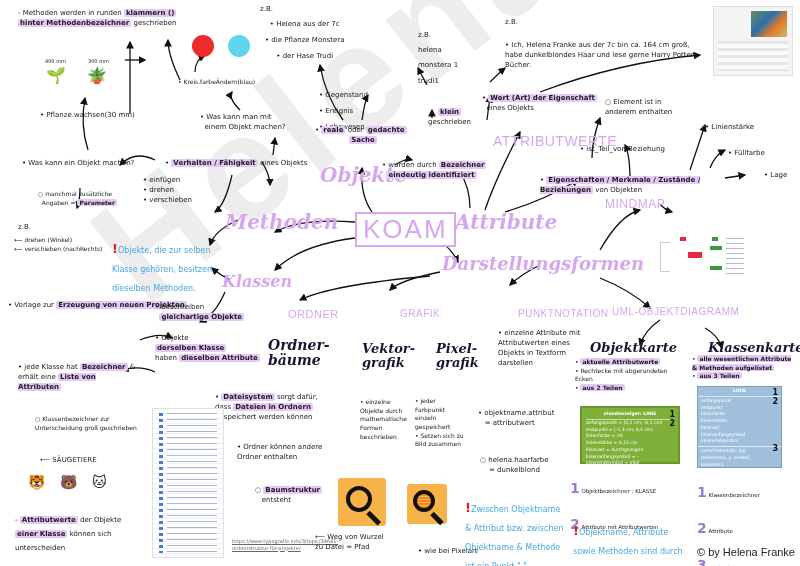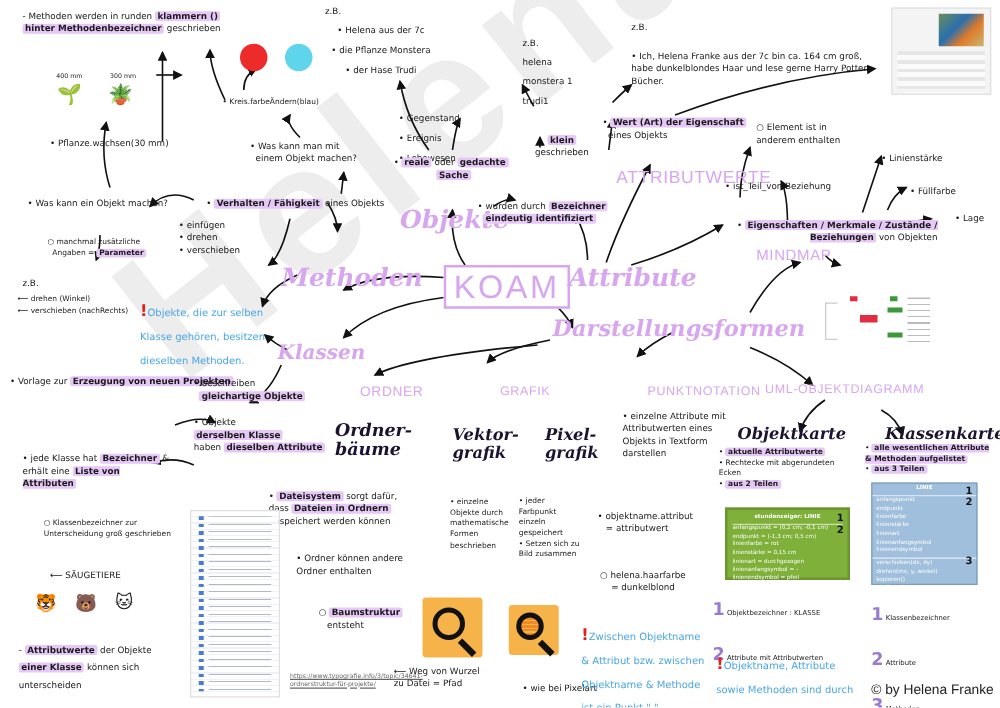--- a/index.html
+++ b/index.html
@@ -152,21 +152,21 @@
 
 <div class="abs t" style="left:505px;top:17px;">z.B.</div>
 <div class="abs tw" style="left:505px;top:28px;width:195px;margin-top:12px;">• <span>Ich, Helena Franke aus der 7c bin ca. 164 cm groß, habe dunkelblondes Haar und lese gerne Harry Potter Bücher.</span></div>
 <div class="abs thumb" style="left:713px;top:6px;width:80px;height:70px;">
   <div style="position:absolute;right:5px;top:4px;width:36px;height:26px;background:linear-gradient(135deg,#6a8e5a,#2a6fb0 40%,#e07a2a 65%,#c8b870);"></div>
   <div style="position:absolute;left:4px;top:34px;right:4px;height:30px;background:repeating-linear-gradient(#e6e6e6 0 3px,#fafafa 3px 7px);"></div>
 </div>
 <div class="abs t" style="left:482px;top:93px;">• <span class="hl">Wert (Art) der Eigenschaft</span><br>&nbsp;&nbsp;<span>eines Objekts</span></div>
 <div class="abs tw" style="left:605px;top:97px;width:90px;">○ <span>Element ist in anderem enthalten</span></div>
 <div class="abs t" style="left:580px;top:144px;">• <span>ist_Teil_von Beziehung</span></div>
-<div class="abs tw" style="left:570px;top:175px;width:180px;text-align:right;">• <span class="hl">Eigenschaften / Merkmale / Zustände / Beziehungen</span> <span>von Objekten</span></div>
+<div class="abs tw" style="left:540px;top:175px;width:180px;">• <span class="hl">Eigenschaften / Merkmale / Zustände / Beziehungen</span> <span>von Objekten</span></div>
 <div class="abs t" style="left:705px;top:122px;">• <span>Linienstärke</span></div>
 <div class="abs t" style="left:728px;top:148px;">• <span>Füllfarbe</span></div>
 <div class="abs t" style="left:764px;top:170px;">• <span>Lage</span></div>
 
 <div class="abs" style="left:640px;top:232px;width:110px;height:50px;">
   <div style="position:absolute;left:48px;top:20px;width:14px;height:6px;background:#e32c3f;"></div>
   <div style="position:absolute;left:40px;top:5px;width:6px;height:4px;background:#e32c3f;"></div>
   <div style="position:absolute;left:72px;top:5px;width:6px;height:4px;background:#3a9a3a;"></div>
   <div style="position:absolute;left:70px;top:14px;width:12px;height:4px;background:#3a9a3a;"></div>
   <div style="position:absolute;left:70px;top:34px;width:12px;height:4px;background:#3a9a3a;"></div>

